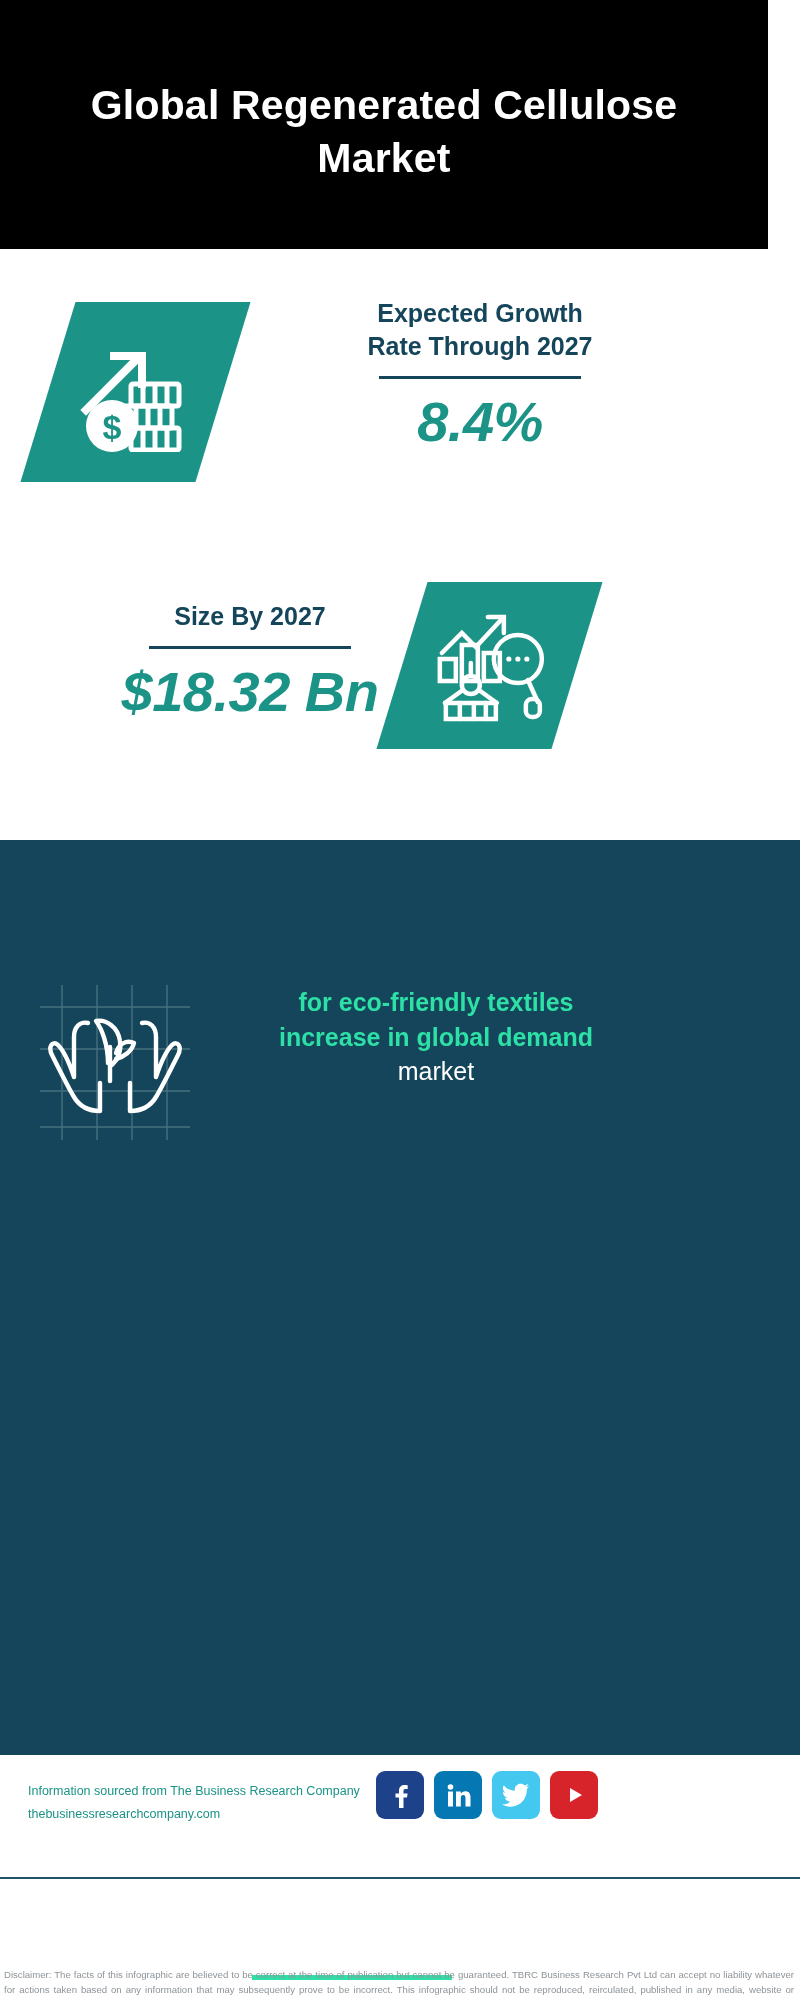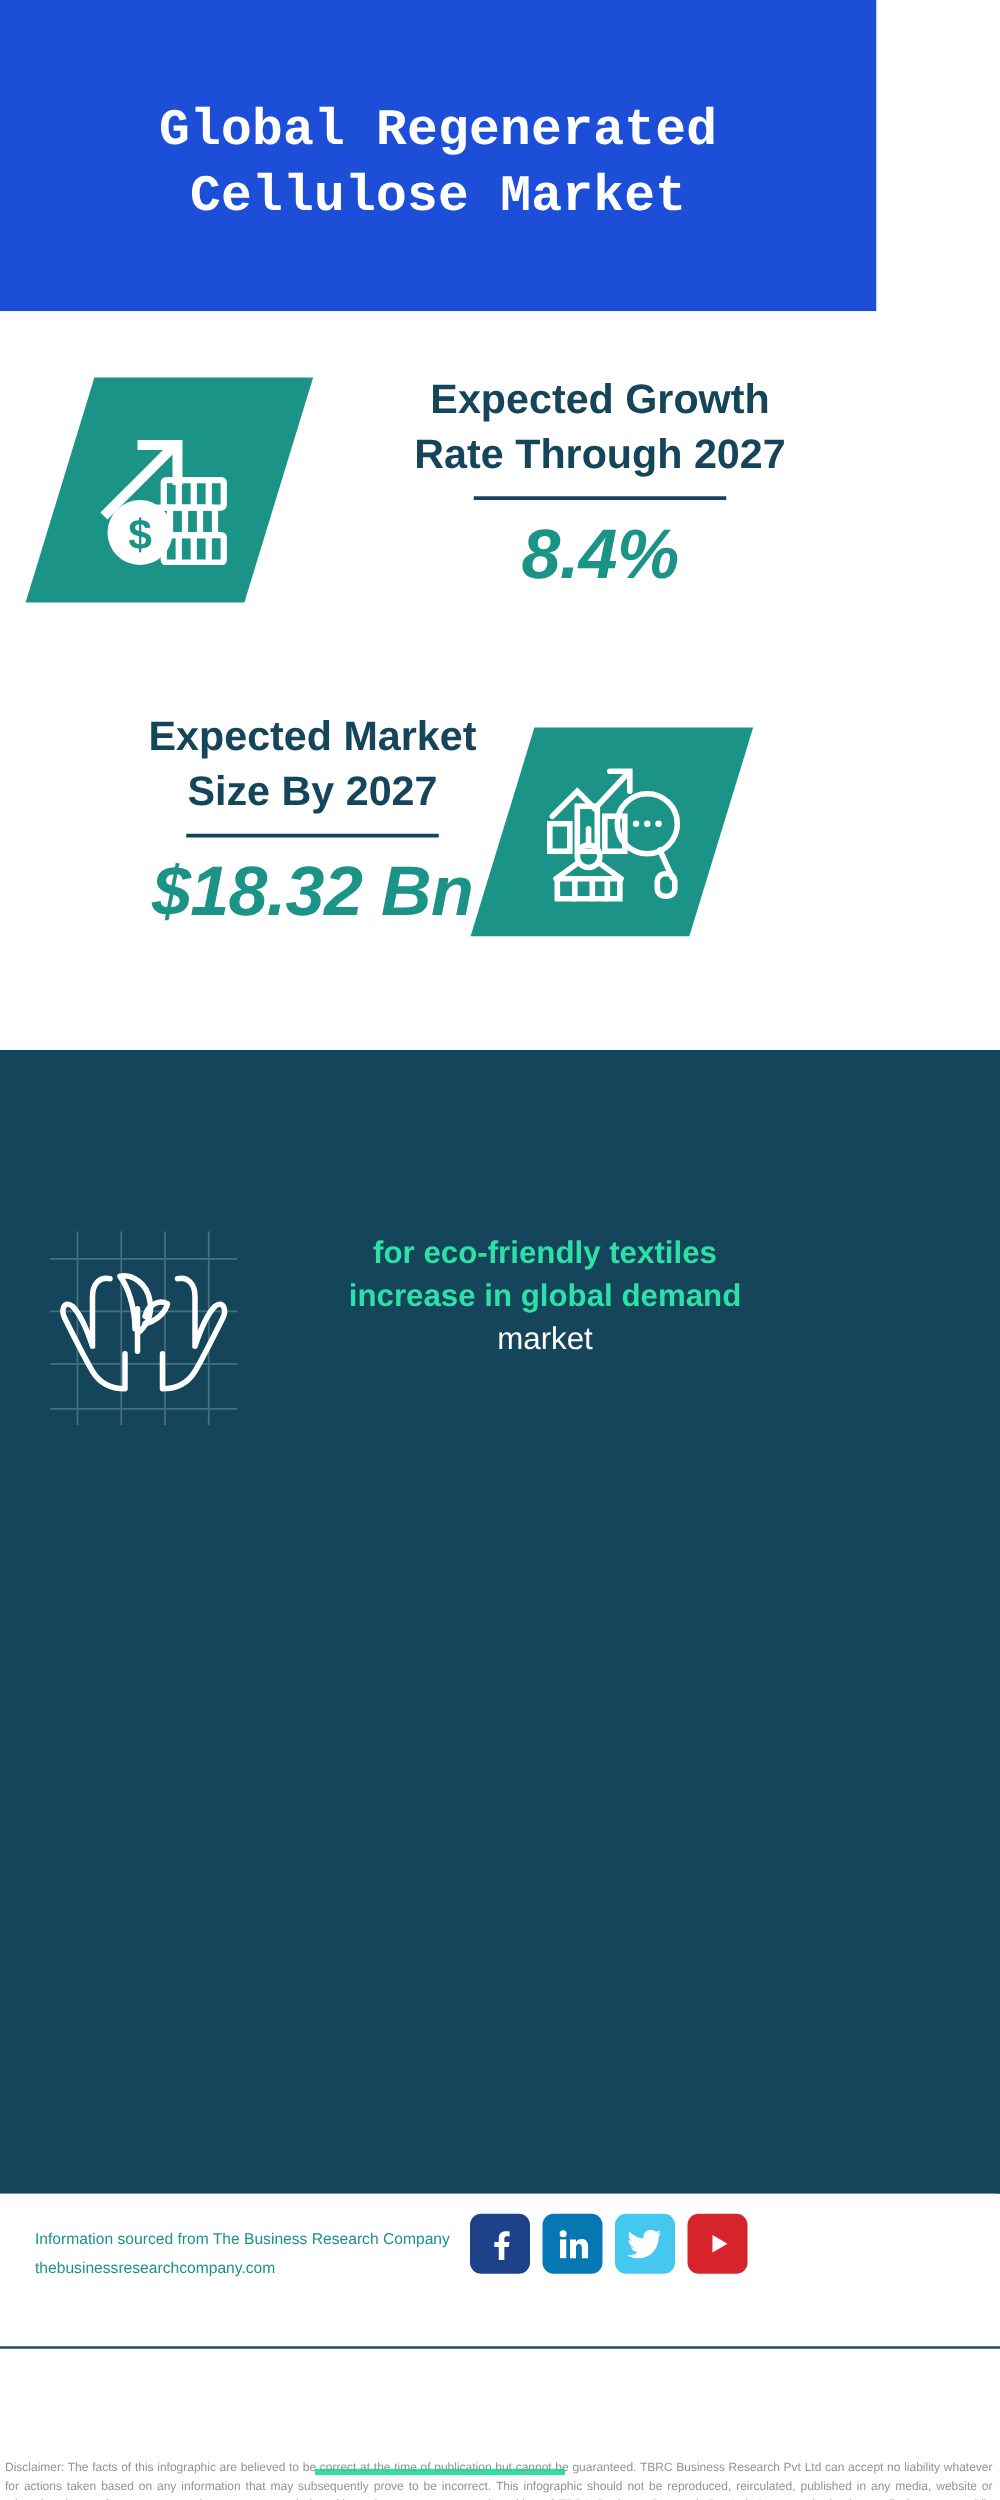--- a/index.html
+++ b/index.html
@@ -7,23 +7,23 @@
     width:800px;height:2000px;
     background:#ffffff;
     font-family:"Liberation Sans", sans-serif;
     overflow:hidden;
     position:relative;
   }
   .page{position:relative;width:800px;height:2000px;overflow:hidden;}
 
   
   .header{
-    position:absolute;left:0;top:0;width:701px;height:249px;
-    background:#1d4ed8;
-    display:flex;align-items:center;justify-content:center;font-family:Liberation Mono, monospace;
+    position:absolute;left:0;top:0;width:768px;height:249px;
+    background:#000000;
+    display:flex;align-items:center;justify-content:center;
   }
   .header-title{
     color:#ffffff;
     font-size:41px;
     font-weight:bold;
     line-height:1.28;
     text-align:center;
     letter-spacing:.2px;
     width:620px;
     margin-top:14px;
@@ -42,21 +42,21 @@
     transform:skewX(-17deg);
     display:flex;align-items:center;justify-content:center;
   }
   .para > svg{transform:skewX(17deg);}
 
   .stat-row{position:absolute;}
 
   .stat-label{
     color:#15455a;
     font-weight:bold;
-    font-size:33px;
+    font-size:25px;
     line-height:1.32;
     text-align:center;
   }
   .rule{
     height:3px;background:#15455a;margin:13px auto 0 auto;
   }
   .stat-value{
     color:#1b9386;
     font-weight:bold;
     font-size:56px;
@@ -180,21 +180,21 @@
       <div class="stat-label">
         <span>Expected Growth</span><br>
         <span>Rate Through 2027</span>
       </div>
       <div class="rule" style="width:202px;"></div>
       <div class="stat-value">8.4%</div>
     </div>
 
     <div class="stat-row" style="left:40px;top:318px;width:420px;">
       <div class="stat-label">
-        <span>Expected Market</span><br>
+        <br>
         <span>Size By 2027</span>
       </div>
       <div class="rule" style="width:202px;"></div>
       <div class="stat-value">$18.32 Bn</div>
     </div>
 
     <div class="para" style="left:402px;top:333px;width:175px;height:167px;">
       <svg width="120" height="118" viewBox="0 0 120 118">
         <g stroke="#ffffff" stroke-width="4.5" fill="none" stroke-linecap="round">
           <polyline points="12,46 32,26 46,40 72,12"></polyline>

